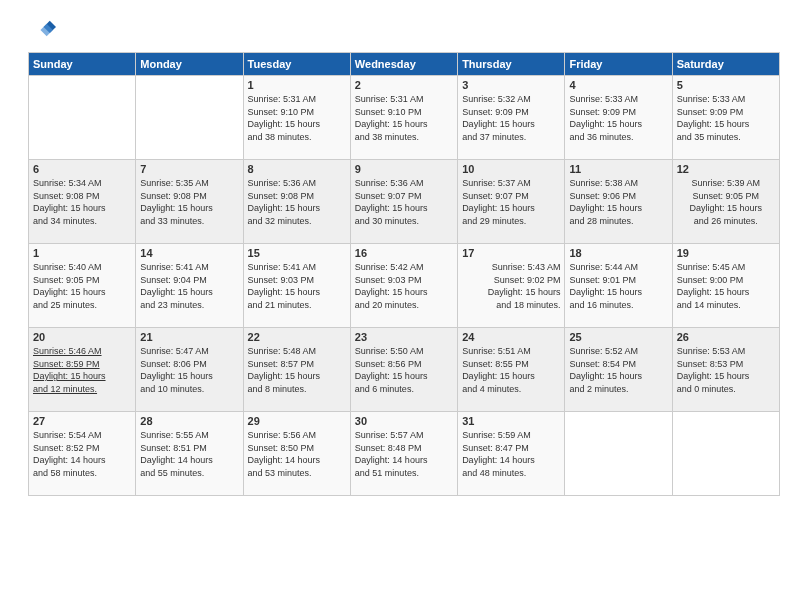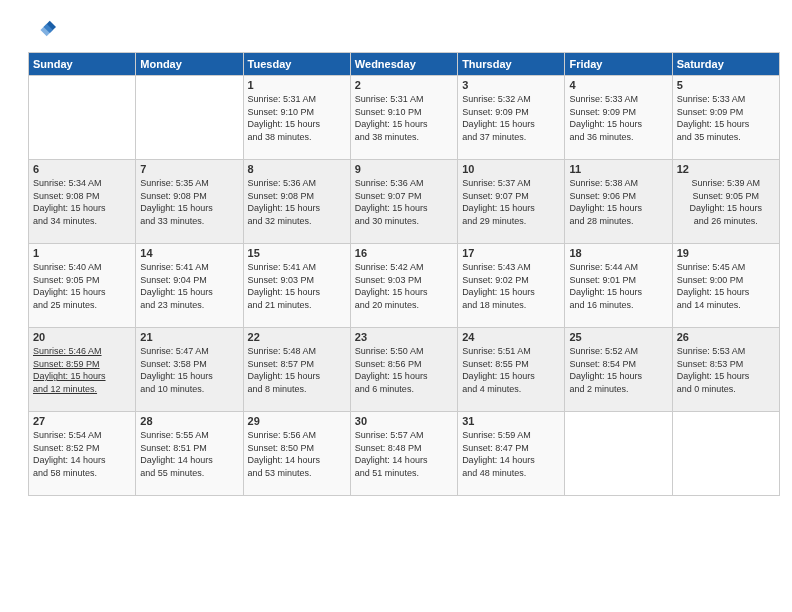--- a/index.html
+++ b/index.html
@@ -253,21 +253,21 @@
           </td>
           <td>
             <span class="day-number">16</span>
             <div class="day-info" style="white-space: pre-line;">Sunrise: 5:42 AM
 Sunset: 9:03 PM
 Daylight: 15 hours
 and 20 minutes.</div>
           </td>
           <td>
             <span class="day-number">17</span>
-            <div class="day-info" style="white-space: pre-line;">Sunrise: 5:43 AM
+            <div class="day-info" style="white-space: pre-line; text-align: right;">Sunrise: 5:43 AM
 Sunset: 9:02 PM
 Daylight: 15 hours
 and 18 minutes.</div>
           </td>
           <td>
             <span class="day-number">18</span>
             <div class="day-info" style="white-space: pre-line;">Sunrise: 5:44 AM
 Sunset: 9:01 PM
 Daylight: 15 hours
 and 16 minutes.</div>
@@ -284,21 +284,21 @@
           <td>
             <span class="day-number">20</span>
             <div class="day-info" style="white-space: pre-line; text-decoration: underline;">Sunrise: 5:46 AM
 Sunset: 8:59 PM
 Daylight: 15 hours
 and 12 minutes.</div>
           </td>
           <td>
             <span class="day-number">21</span>
             <div class="day-info" style="white-space: pre-line;">Sunrise: 5:47 AM
-Sunset: 3:58 PM
+Sunset: 8:06 PM
 Daylight: 15 hours
 and 10 minutes.</div>
           </td>
           <td>
             <span class="day-number">22</span>
             <div class="day-info" style="white-space: pre-line;">Sunrise: 5:48 AM
 Sunset: 8:57 PM
 Daylight: 15 hours
 and 8 minutes.</div>
           </td>

